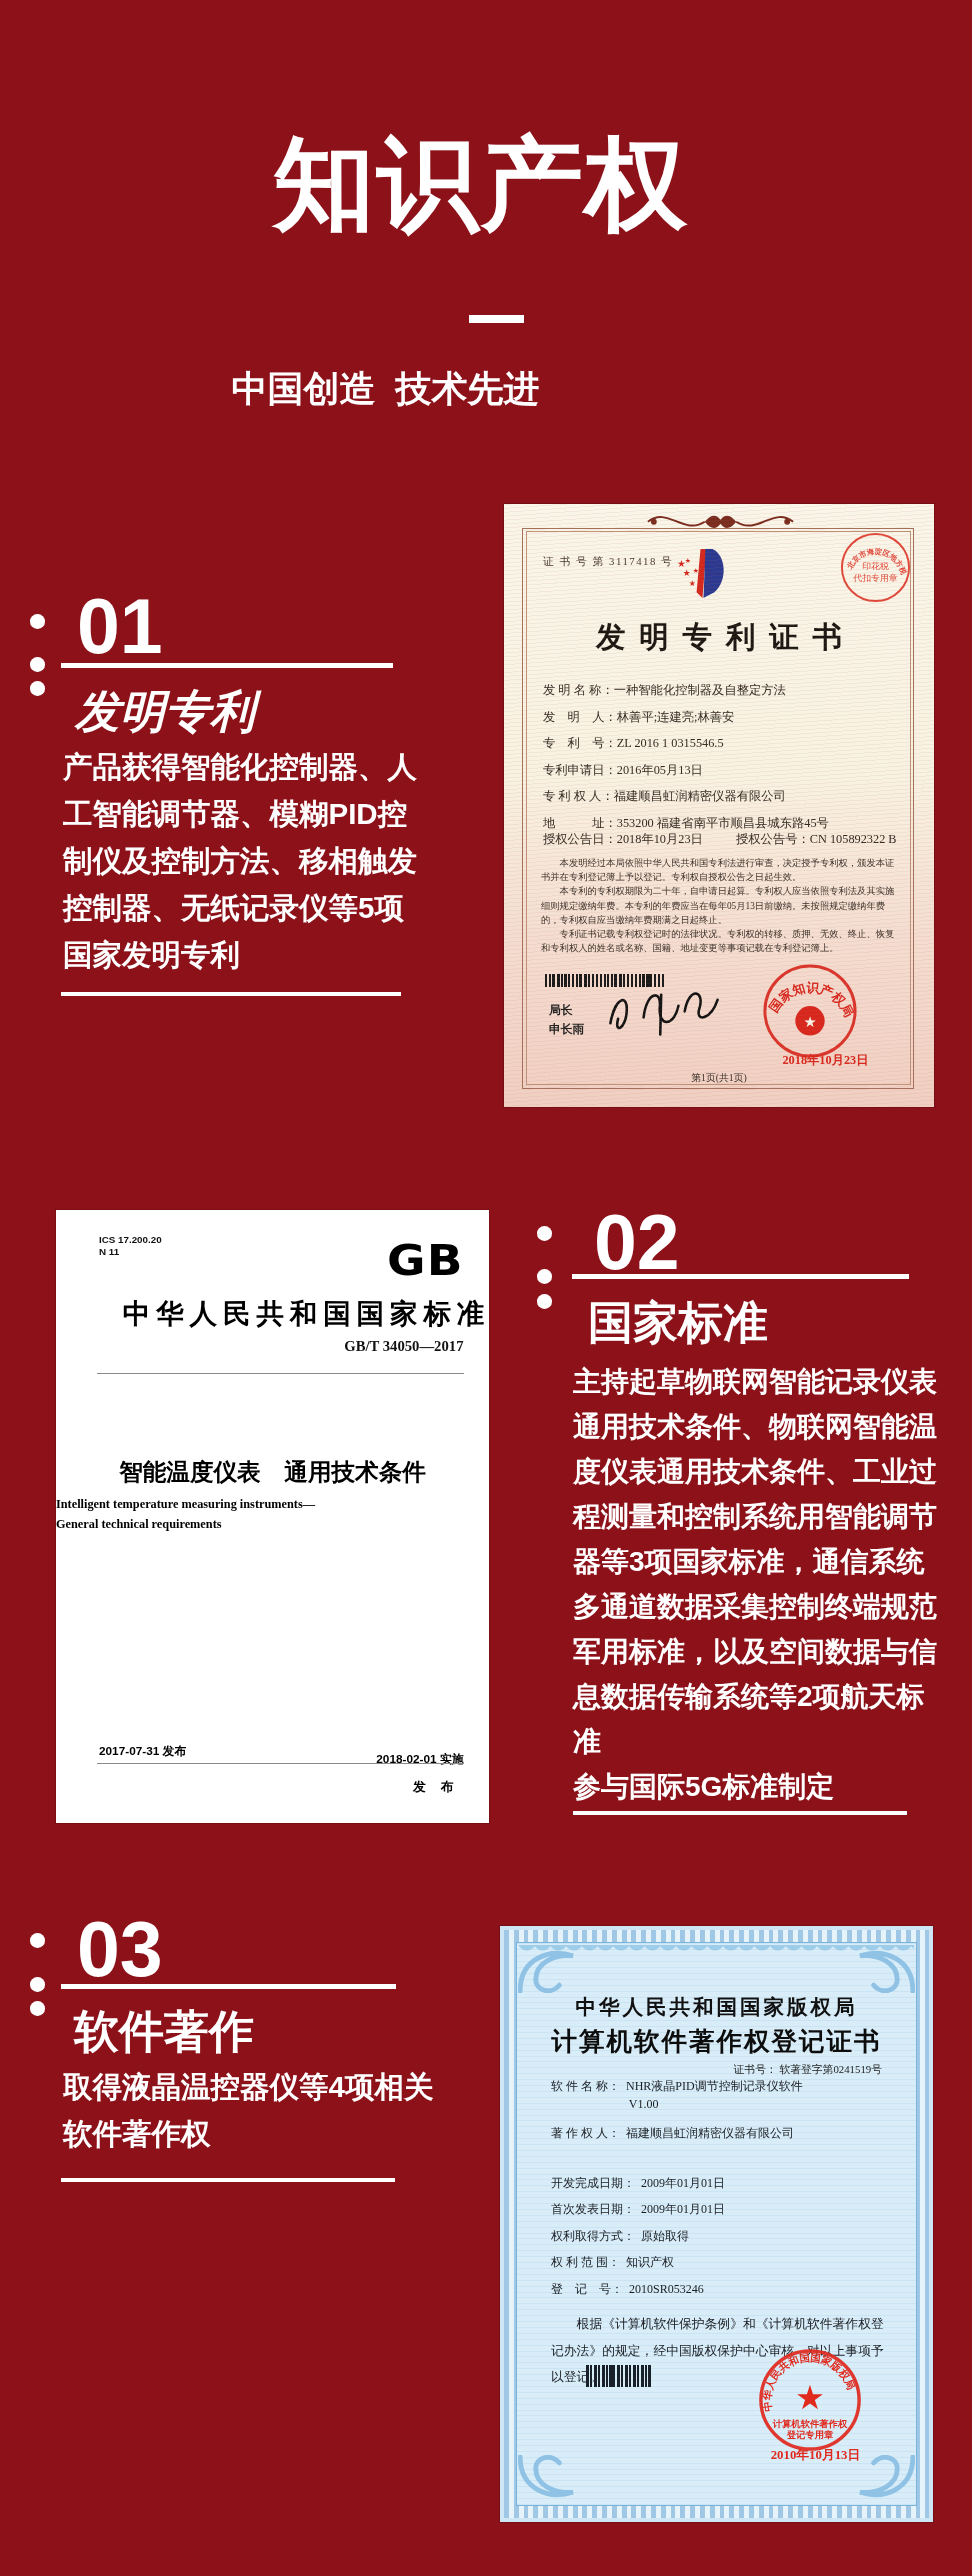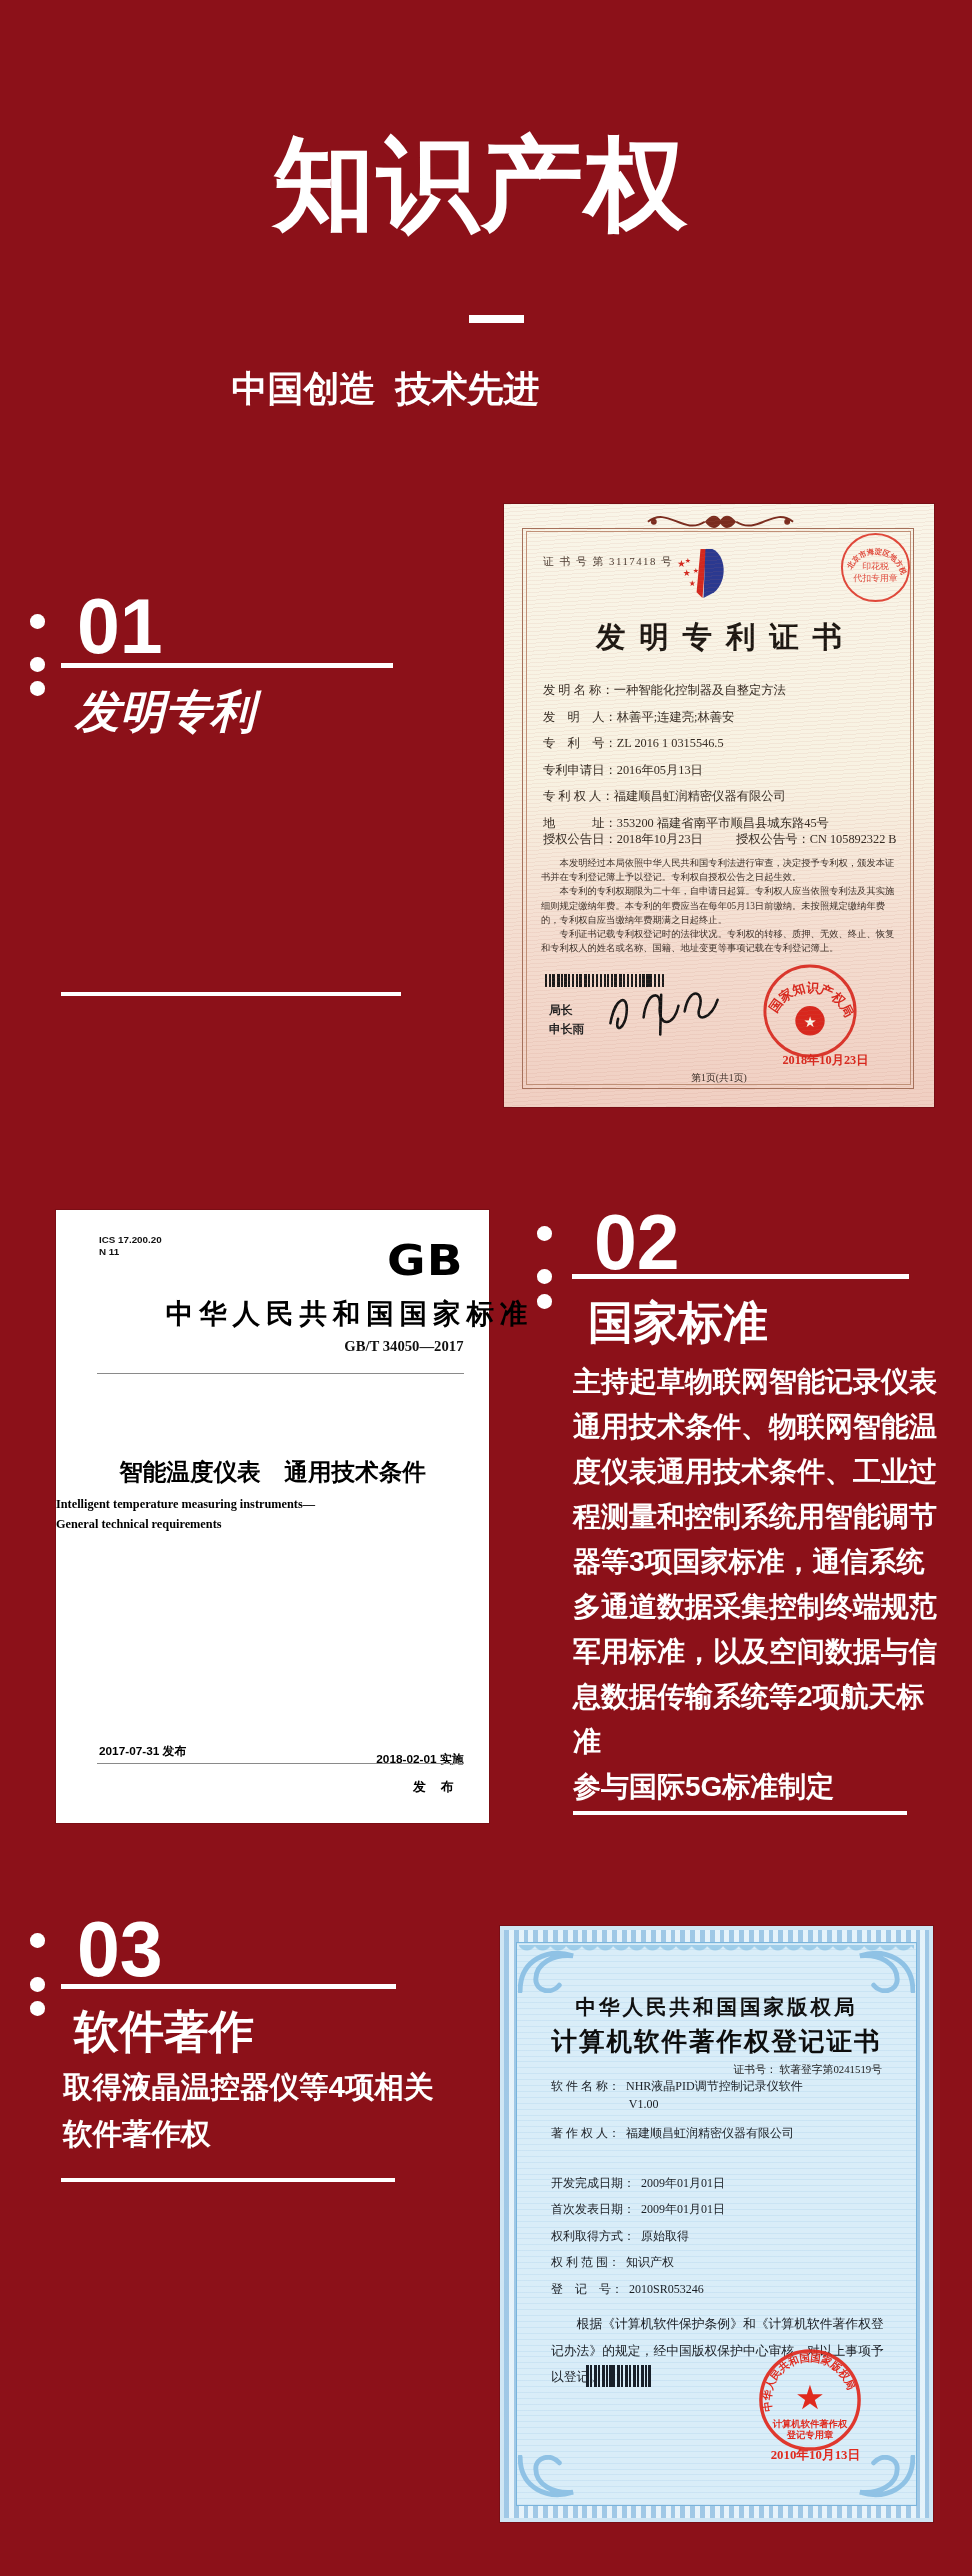--- a/index.html
+++ b/index.html
@@ -48,21 +48,21 @@
   .c1-sealdate{left:248px;top:548px;width:147px;text-align:center;font-size:12.3px;font-weight:700;color:#d8271d;}
 
   
   .gbdoc{left:56px;top:1210px;width:433px;height:613px;background:#ffffff;color:#111;
          font-family:"Liberation Serif",serif;box-shadow:0 0 0 1px rgba(0,0,0,.12);}
   .gb-ics{left:43px;top:23.6px;font-size:9.8px;font-weight:700;line-height:12.8px;
           font-family:"Liberation Sans",sans-serif;}
   .gb-logo{right:25.5px;top:21.6px;font-size:47px;font-weight:900;letter-spacing:1px;color:#000;
            font-family:"DejaVu Sans",sans-serif;transform:scaleY(.92);}
   .gb-heading{left:0;top:86px;width:501px;text-align:center;font-size:27.5px;font-weight:700;
-              letter-spacing:5.9px;white-space:nowrap;color:#000;padding-left:43px;}
+              letter-spacing:5.9px;white-space:nowrap;color:#000;}
   .gb-stdno{right:25.5px;top:128px;font-size:14.7px;font-weight:700;}
   .gb-hr{left:41px;right:25.5px;height:1px;background:#8a8a8a;}
   .gb-cntitle{left:0;top:246px;width:433px;text-align:center;font-size:23.6px;font-weight:700;
               font-family:"Liberation Sans",sans-serif;color:#000;}
   .gb-en{left:0;width:522px;text-align:left;font-size:12.3px;font-weight:700;color:#000;}
   .gb-release{left:43px;right:25.5px;top:534px;font-size:11.8px;font-weight:700;
               font-family:"Liberation Sans",sans-serif;color:#000;}
   .gb-release .impl{position:absolute;right:0;top:8px;}
   .gb-pub{left:0;top:561px;width:373px;text-align:center;font-size:13.3px;font-weight:700;
           line-height:17.7px;color:#000;}
@@ -104,20 +104,23 @@
   <div class="abs page-title">知识产权</div>
   <div class="abs title-dash"></div>
   <div class="abs page-subtitle">中国创造  技术先进</div>
 
   <div class="abs dot" style="left:30px;top:614px;"></div>
   <div class="abs dot" style="left:30px;top:657px;"></div>
   <div class="abs dot" style="left:30px;top:681px;"></div>
   <div class="abs sec-num" style="left:77px;top:588px;">01</div>
   <div class="abs sec-underline" style="left:61px;top:663px;width:332px;"></div>
   <div class="abs sec-heading" style="left:75px;top:687px;font-style:italic;">发明专利</div>
+  <div class="abs sec-body" style="left:63px;top:743px;width:365px;">
+    <p>产品获得智能化控制器、人工智能调节器、模糊PID控制仪及控制方法、移相触发控制器、无纸记录仪等5项国家发明专利</p>
+  </div>
   <div class="abs sec-divider" style="left:61px;top:992px;width:340px;"></div>
 
   <div class="abs cert1">
     <div class="c1-frame">
       <div class="c1-frame-inner"></div>
     </div>
     <svg class="abs" style="left:140px;top:5.9px;" width="153" height="23.6" viewBox="0 0 156 24">
       <path d="M4,12 C24,-4 40,26 62,12 M152,12 C132,-4 116,26 94,12" stroke="#7a2c1e" stroke-width="2" fill="none"></path>
       <path d="M62,12 C68,4 74,4 78,10 C82,4 88,4 94,12 C88,20 82,20 78,14 C74,20 68,20 62,12 Z" fill="#7a2c1e"></path>
       <circle cx="10" cy="12" r="3" fill="#7a2c1e"></circle>

